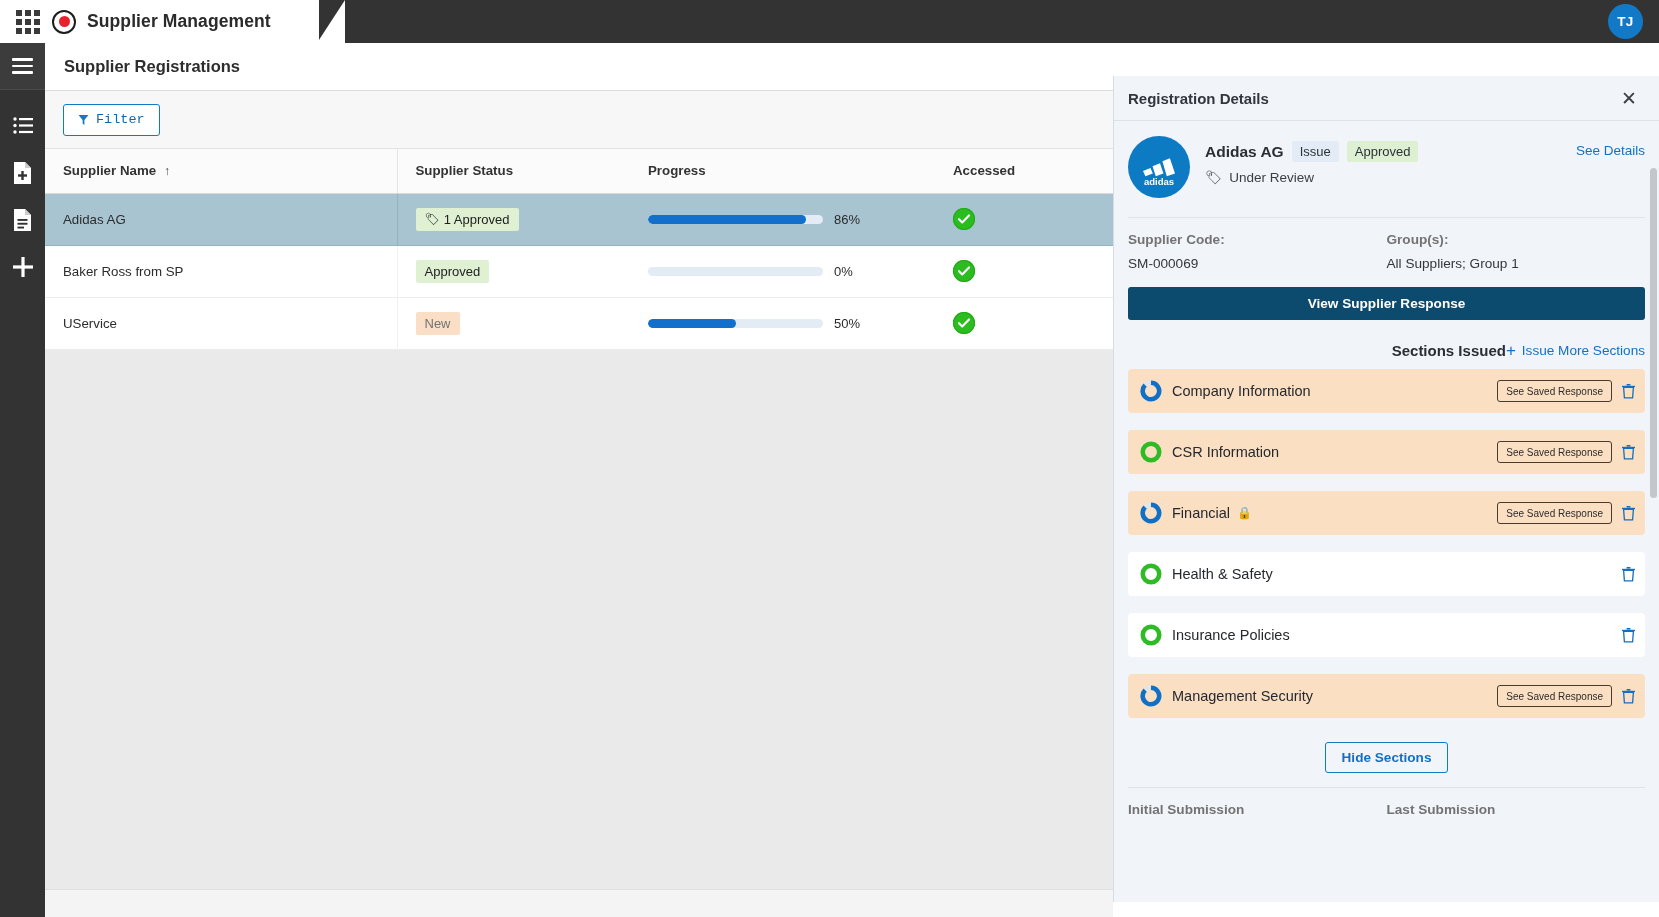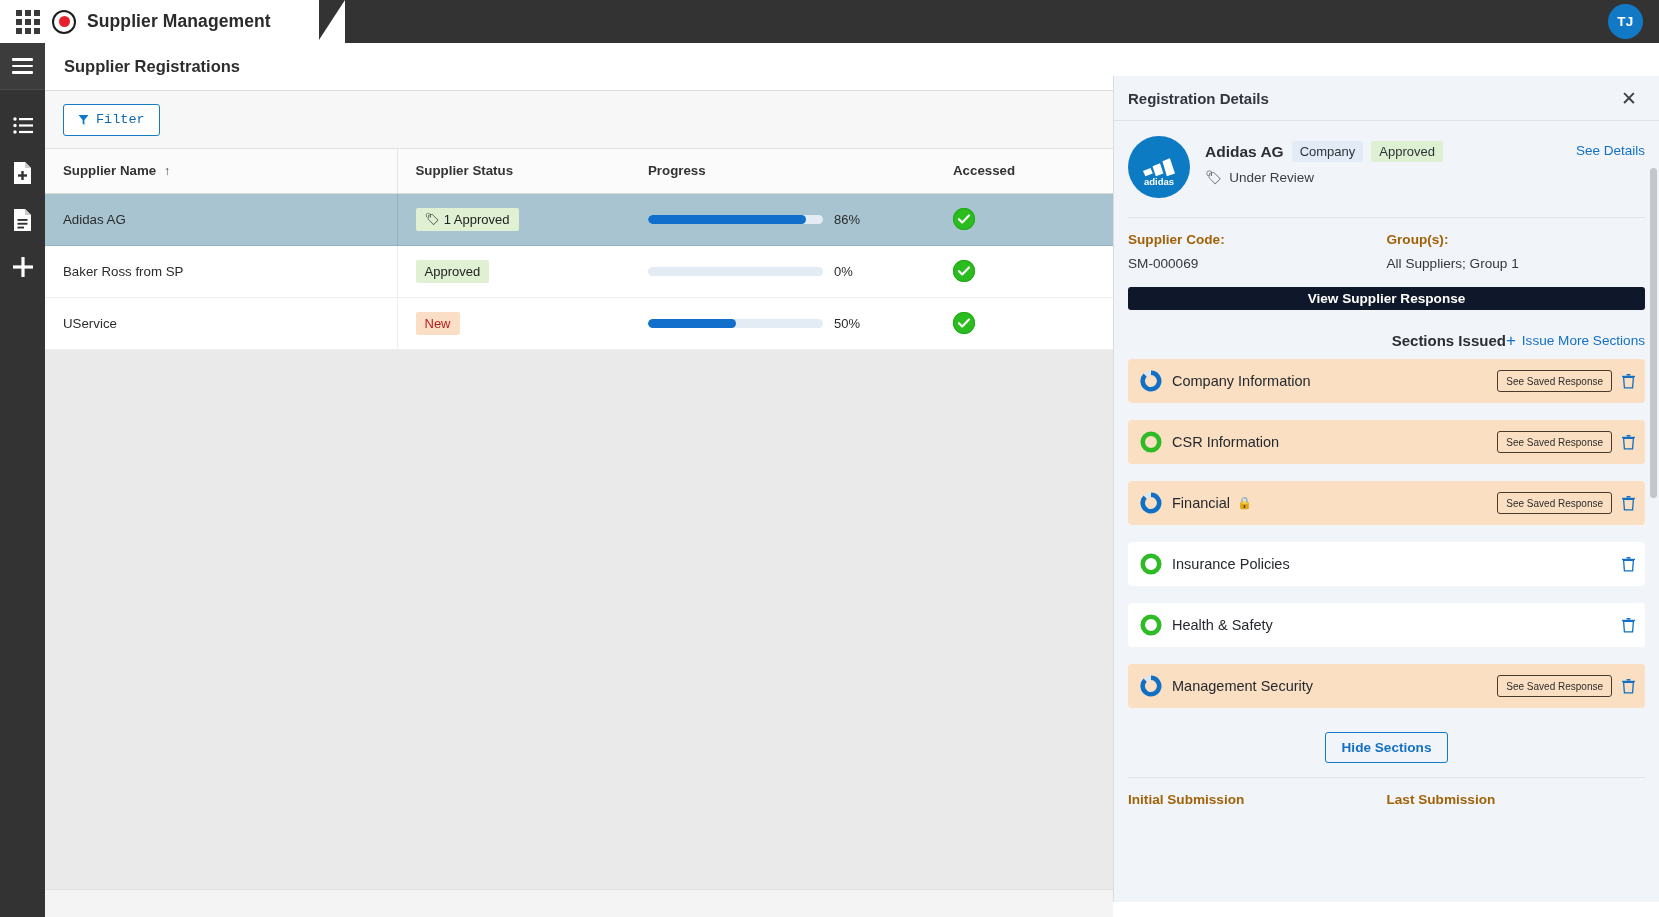--- a/index.html
+++ b/index.html
@@ -110,21 +110,21 @@
   .sort-arrow { color: #444; margin-left: 8px; font-size: 12px; }
 
   table.grid tbody tr { height: 52px; background: #fff; border-bottom: 1px solid #ededed; }
   table.grid tbody tr.selected { background: #a8c4d1; border-top: 1px solid #94b3c2; border-bottom: 1px solid #94b3c2; }
   table.grid tbody td { padding: 0 18px; font-size: 13.3px; color: #2c2c2c; vertical-align: middle; }
   table.grid tbody tr.selected td.c1 { border-right: 1px solid #94b3c2; }
   table.grid tbody td.c1 { border-right: 1px solid #f0f0f0; }
 
   .chip { display: inline-flex; align-items: center; gap: 4px; padding: 4px 9px; font-size: 13px; border-radius: 2px; }
   .chip-green { background: #dff0d3; color: #222; }
-  .chip-orange { background: #fadfc6; color: #b91c1c; }
+  .chip-orange { background: #fadfc6; color: #737373; }
   .tag-glyph { font-size: 12px; color: #1a1a1a; }
 
   .prog-wrap { display: flex; align-items: center; gap: 11px; }
   .prog-track { width: 175px; height: 9px; border-radius: 5px; background: #e3ebf5; overflow: hidden; }
   .prog-fill { height: 100%; border-radius: 5px; background: #1270cc; }
   .prog-label { font-size: 13px; color: #2b2b2b; }
 
   .check-badge {
     width: 22px; height: 22px; border-radius: 50%; background: #2bbd1f;
     display: flex; align-items: center; justify-content: center;
@@ -164,25 +164,25 @@
   .pill { font-size: 13px; padding: 3px 8px; border-radius: 2px; }
   .pill-blue { background: #e3ecf6; color: #2c3238; }
   .pill-green { background: #ddf0d2; color: #2c3238; }
   .sup-row2 { margin-top: 7px; display: flex; align-items: center; gap: 7px; font-size: 13.5px; color: #3a3f45; }
   .see-details { font-size: 13.5px; color: #1370c4; cursor: pointer; white-space: nowrap; padding-top: 7px; }
 
   .divider { height: 1px; background: #dfe3ea; margin: 9px 0 0 0; }
 
   .meta-grid { display: flex; padding: 14px 0 16px 0; }
   .meta-col { flex: 1; }
-  .meta-label { font-size: 13.6px; font-weight: 700; color: #a16207; }
+  .meta-label { font-size: 13.6px; font-weight: 700; color: #737373; }
   .meta-value { font-size: 13.6px; color: #33383f; margin-top: 9px; }
 
   .primary-btn {
-    height: 23px; width: 100%; background: #0f172a; color: #fff;
+    height: 33px; width: 100%; background: #0c4a6e; color: #fff;
     border: none; border-radius: 3px; font-size: 13.6px; font-weight: 700;
     font-family: "Liberation Sans", sans-serif; cursor: pointer;
   }
 
   .sections-head {
     display: flex; align-items: center; padding: 22px 0 10px 0;
   }
   .sections-title { font-size: 15px; font-weight: 600; color: #2b2f35; flex: 1; text-align: right; }
   .issue-more { font-size: 13.6px; color: #1370c4; display: flex; align-items: center; gap: 6px; cursor: pointer; }
   .plus-sign { font-size: 17px; line-height: 1; }
@@ -406,21 +406,21 @@
             <path d="M6 24 L13.5 21 L15.8 26.5 L8.4 29.2 Z"></path>
             <path d="M15.5 19.2 L23 16.2 L26.4 26.5 L18.8 29.2 Z"></path>
             <path d="M25.4 14.2 L32.9 11.2 L38 26.5 L29.8 29.2 Z"></path>
           </g>
           <text x="22" y="38" font-family="Liberation Sans, sans-serif" font-size="9.5" font-weight="700" fill="#ffffff" text-anchor="middle">adidas</text>
         </svg>
       </div>
       <div class="sup-info">
         <div class="sup-row1">
           <span class="sup-name">Adidas AG</span>
-          <span class="pill pill-blue">Company</span>
+          <span class="pill pill-blue">Issue</span>
           <span class="pill pill-green">Approved</span>
         </div>
         <div class="sup-row2">
           <span>🏷</span>
           <span>Under Review</span>
         </div>
       </div>
       <div class="see-details">See Details</div>
     </div>
 
@@ -498,36 +498,36 @@
             <rect x="4.6" y="0" width="3.8" height="1.6" fill="#1370c4"></rect>
           </svg>
       </span>
     </div>
 
     
     <div class="section-row done">
       <svg class="ring" viewBox="0 0 24 24">
         <circle cx="12" cy="12" r="9" fill="none" stroke="#2fbb26" stroke-width="5"></circle>
       </svg>
-      <span class="section-name">Insurance Policies</span>
+      <span class="section-name">Health &amp; Safety</span>
       <span class="trash">
         <svg width="13" height="15" viewBox="0 0 13 15">
             <path d="M1.6 3.4h9.8l-.8 10.4H2.4z" fill="none" stroke="#1370c4" stroke-width="1.3"></path>
             <rect x="0" y="1.8" width="13" height="1.4" fill="#1370c4"></rect>
             <rect x="4.6" y="0" width="3.8" height="1.6" fill="#1370c4"></rect>
           </svg>
       </span>
     </div>
 
     
     <div class="section-row done">
       <svg class="ring" viewBox="0 0 24 24">
         <circle cx="12" cy="12" r="9" fill="none" stroke="#2fbb26" stroke-width="5"></circle>
       </svg>
-      <span class="section-name">Health &amp; Safety</span>
+      <span class="section-name">Insurance Policies</span>
       <span class="trash">
         <svg width="13" height="15" viewBox="0 0 13 15">
             <path d="M1.6 3.4h9.8l-.8 10.4H2.4z" fill="none" stroke="#1370c4" stroke-width="1.3"></path>
             <rect x="0" y="1.8" width="13" height="1.4" fill="#1370c4"></rect>
             <rect x="4.6" y="0" width="3.8" height="1.6" fill="#1370c4"></rect>
           </svg>
       </span>
     </div>
 
     

